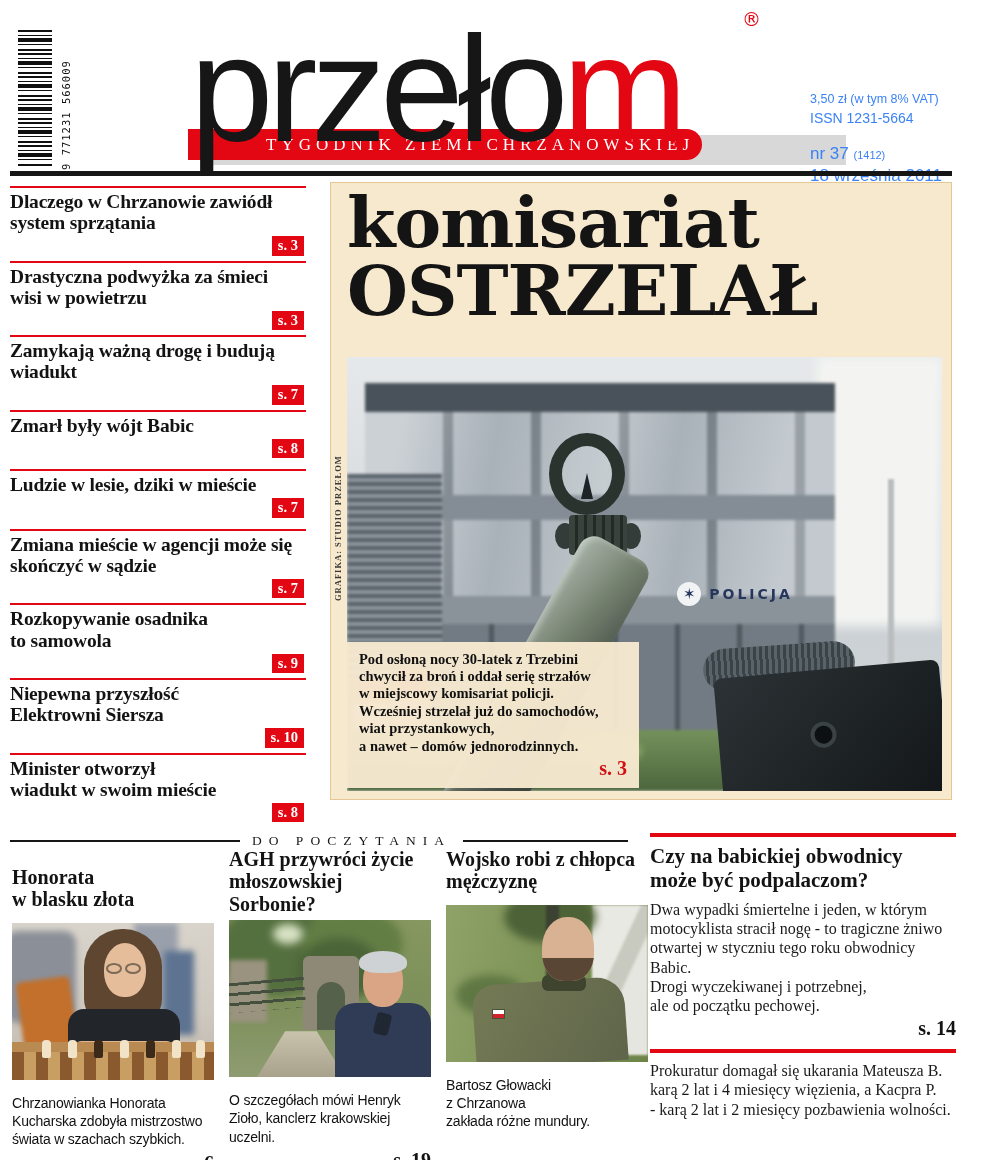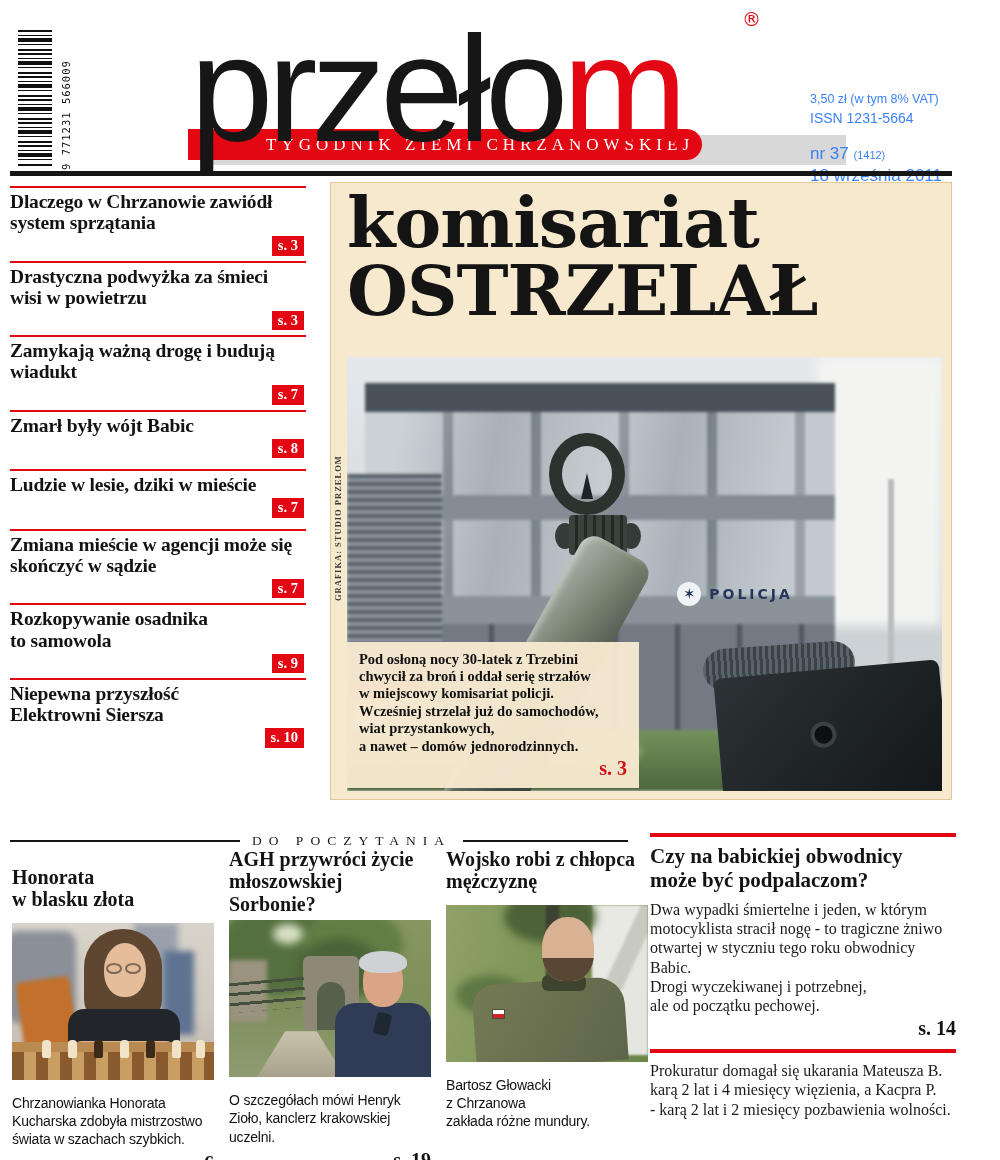--- a/index.html
+++ b/index.html
@@ -237,20 +237,25 @@
     <div class="rail-item">
       <div class="rail-title ml">Rozkopywanie osadnika
 to samowola</div>
       <div class="rail-badge-row"><span class="rail-badge">s. 9</span></div>
     </div>
     <div class="rail-item">
       <div class="rail-title ml">Niepewna przyszłość
 Elektrowni Siersza</div>
       <div class="rail-badge-row"><span class="rail-badge">s. 10</span></div>
     </div>
+    <div class="rail-item">
+      <div class="rail-title ml">Minister otworzył
+wiadukt w swoim mieście</div>
+      <div class="rail-badge-row"><span class="rail-badge">s. 8</span></div>
+    </div>
   </div>
 
   <div class="cover">
     <div class="cover-headline">
       <div>komisariat</div>
       <div>OSTRZELAŁ</div>
     </div>
     <div class="photo-credit">GRAFIKA: STUDIO PRZEŁOM</div>
 
     <div class="cover-photo">

